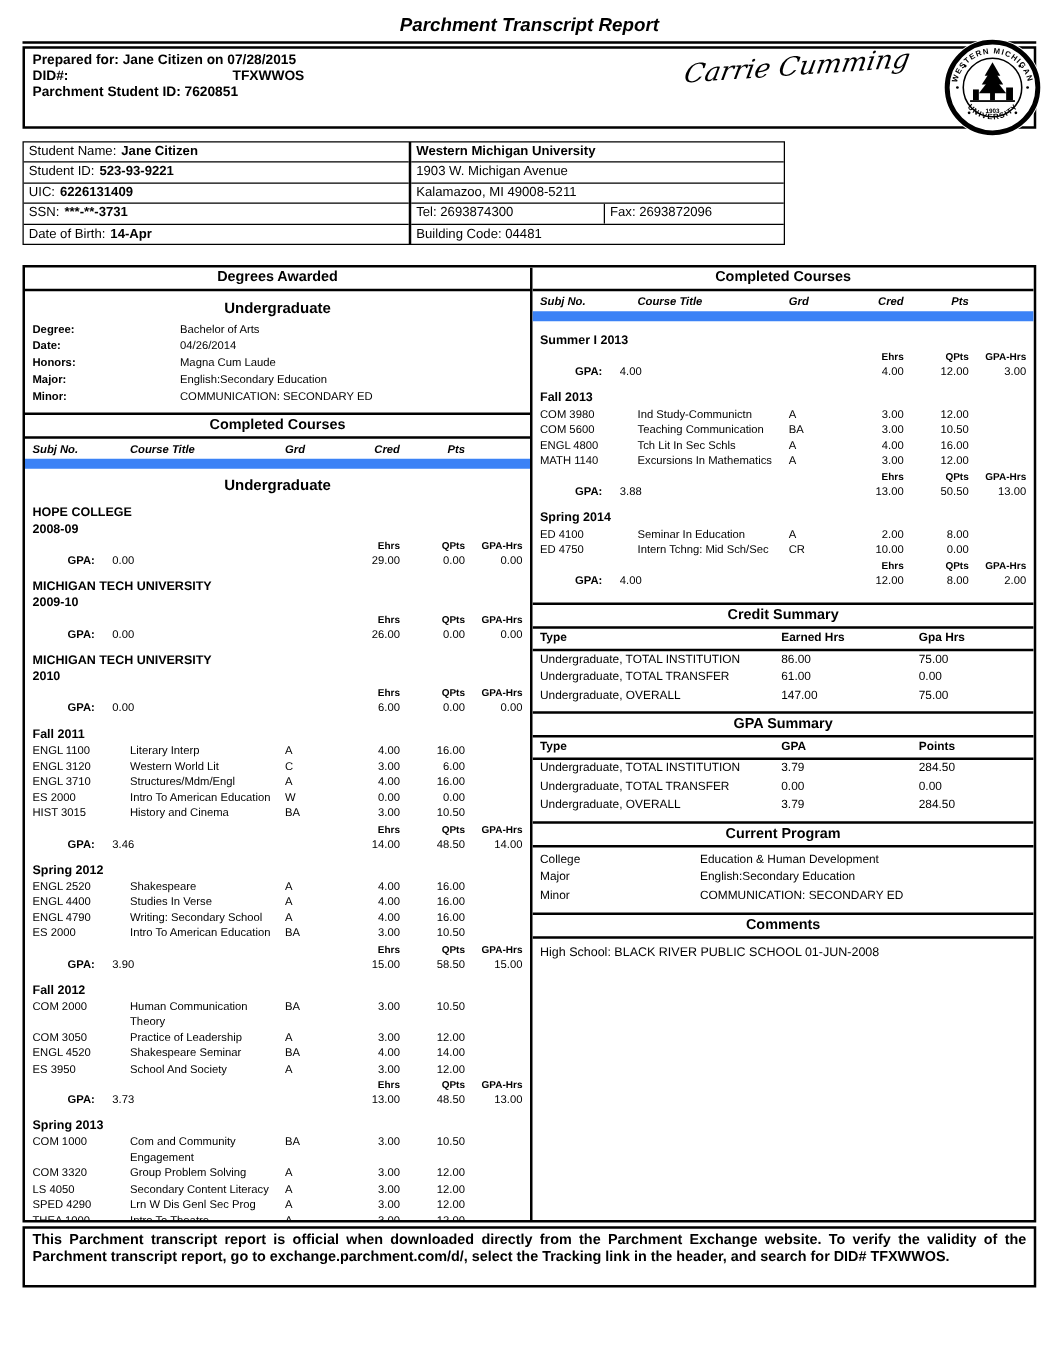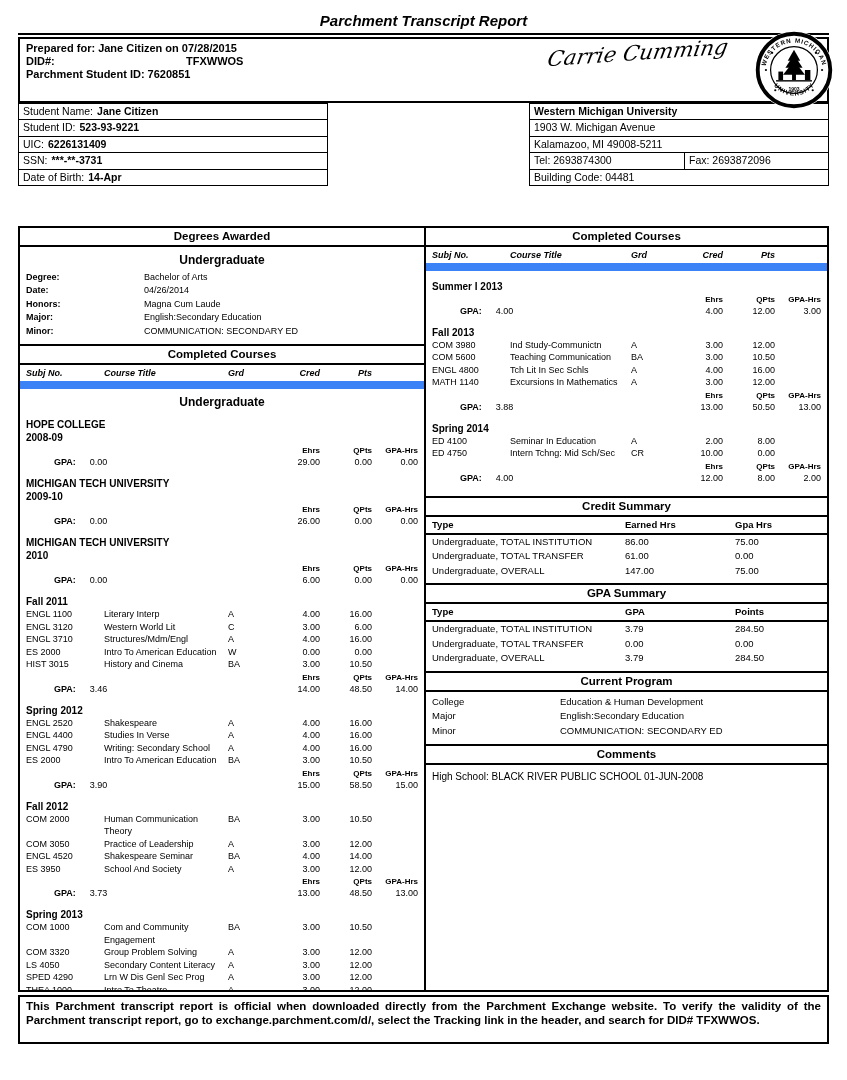--- a/index.html
+++ b/index.html
@@ -8,33 +8,33 @@
   .doc-title{text-align:center;font-weight:bold;font-style:italic;font-size:15px;line-height:18px;margin-bottom:3px;}
   .title-rule{height:2px;background:#000;}
   .header-wrap{position:relative;margin-top:2px;}
   .header-box{border:2px solid #000;height:56px;padding:3px 6px;position:relative;}
   .prep{font-size:11px;font-weight:bold;line-height:13px;}
   .kv{display:flex;}
   .kv .k{width:160px;}
   .sig{position:absolute;top:2px;right:100px;font-family:"DejaVu Serif",serif;font-style:italic;font-size:21px;transform:skewX(-14deg) rotate(-4deg);white-space:nowrap;}
   .registrar{text-align:right;padding-right:78px;font-size:10.5px;line-height:15px;margin-top:2px;}
   .seal{position:absolute;top:-6px;right:-4px;width:78px;height:78px;background:#fff;border-radius:50%;}
-  .info-cols{display:flex;justify-content:space-between;margin-top:0;}
+  .info-cols{display:flex;justify-content:flex-start;margin-top:10px;}
   .info-box{border:1px solid #000;}
   .info-box.left{width:308px;}
   .info-box.right{width:298px;}
   .info-row{border-bottom:1px solid #000;height:15.4px;line-height:15.4px;font-size:10.5px;padding:0 4px;white-space:nowrap;overflow:hidden;display:flex;}
   .info-row:last-child{border-bottom:none;}
   .info-row .cell{display:block;}
   .info-row.split{padding:0;}
   .info-row.split .cell{padding:0 4px;width:146px;}
   .info-row.split .cell + .cell{border-left:1px solid #000;width:auto;flex:1;}
   .cell.b{font-weight:bold;}
   .info-label{margin-right:4px;}
-  .body-cols{display:flex;border:2px solid #000;height:762px;margin-top:40px;overflow:hidden;}
+  .body-cols{display:flex;border:2px solid #000;height:762px;margin-top:16px;overflow:hidden;}
   .col-left{width:404px;border-right:2px solid #000;overflow:hidden;}
   .col-right{flex:1;overflow:hidden;}
   .sec-head{border-top:2px solid #000;border-bottom:2px solid #000;text-align:center;font-weight:bold;font-size:11.5px;line-height:15px;padding:1px 0;}
   .col-left > .sec-head:first-child, .col-right > .sec-head:first-child{border-top:none;}
   .level{text-align:center;font-weight:bold;font-size:12px;line-height:14px;margin:6px 0 4px;}
   .kv-row{display:grid;grid-template-columns:118px 1fr;font-size:9px;line-height:13.5px;padding:0 6px;}
   .kv-row .k{font-weight:bold;}
   .course-head{display:grid;grid-template-columns:78px 1fr 40px 52px 52px 46px;font-weight:bold;font-size:9px;line-height:13px;border-bottom:8px solid #3b82f6;padding:2px 6px 1px;font-style:italic;}
   .course-row{display:grid;grid-template-columns:78px 1fr 40px 52px 52px 46px;font-size:9px;line-height:12.5px;}
   .num{text-align:right;}

